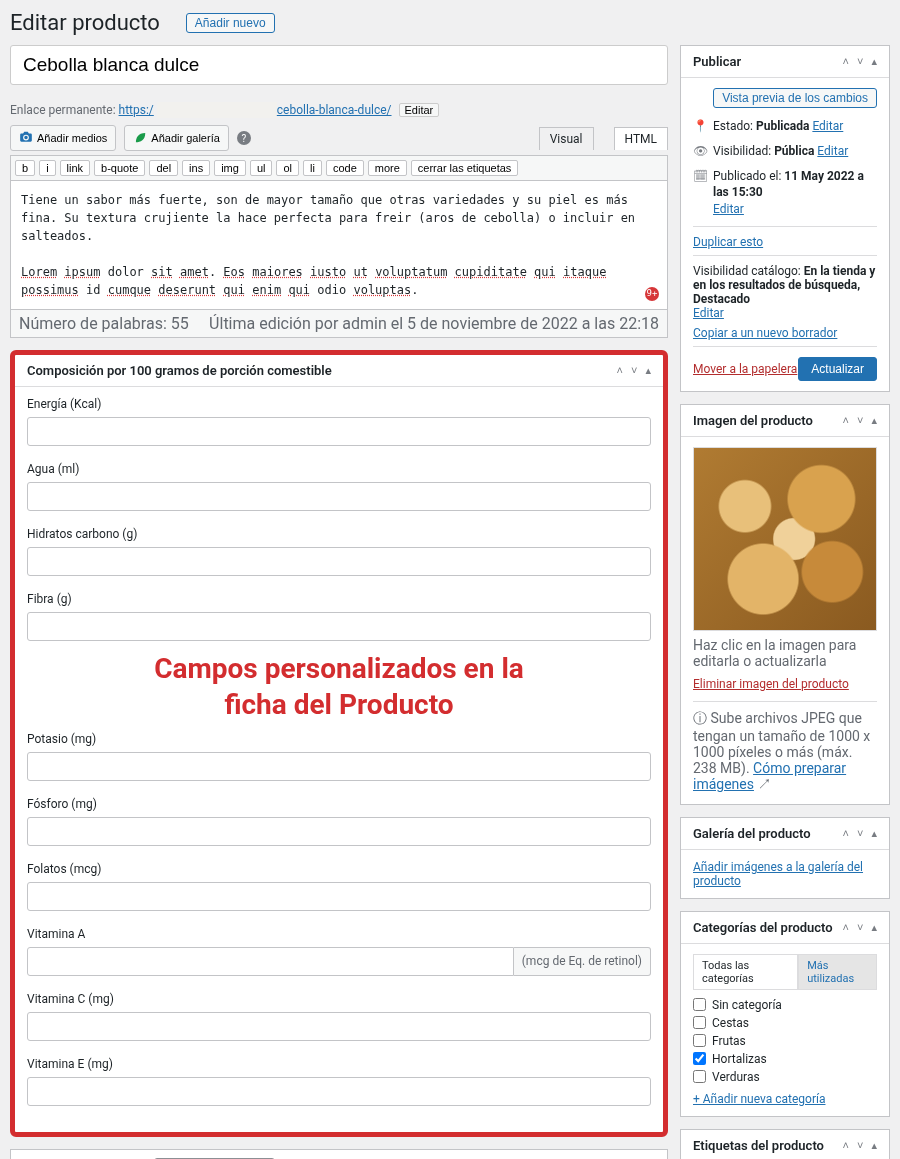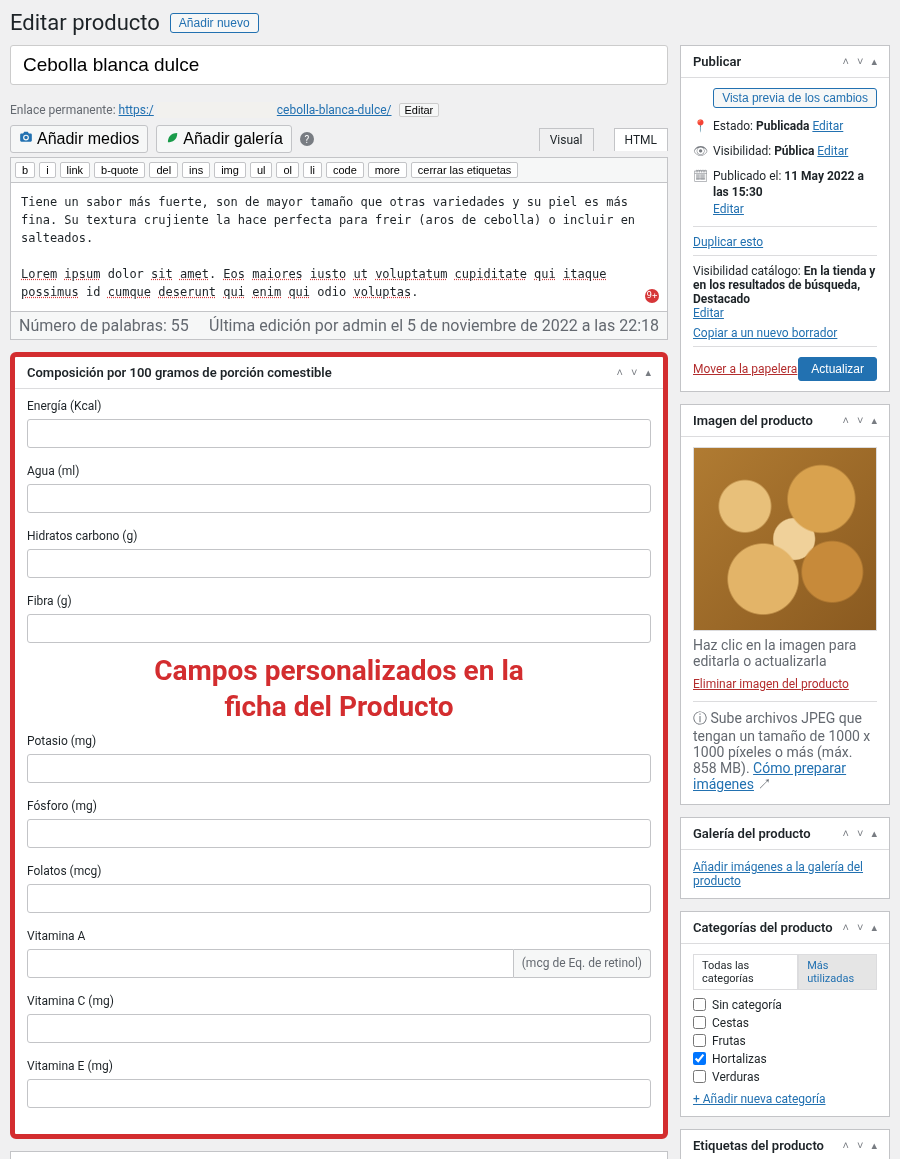--- a/index.html
+++ b/index.html
@@ -4,21 +4,21 @@
 <style>
   * { box-sizing: border-box; }
   body {
     margin: 0; padding: 10px; background: #f0f0f1;
     font-family: -apple-system, BlinkMacSystemFont, "Segoe UI", Roboto, sans-serif;
     font-size: 13px; color: #1d2327; width: 900px;
   }
   .layout { display: flex; gap: 12px; }
   .main { flex: 1 1 auto; min-width: 0; }
   .side { width: 210px; flex: 0 0 210px; }
-  h1.pagetitle { font-size: 22px; font-weight: 400; margin: 0 0 10px; display: flex; align-items: center; gap: 10px; }
+  h1.pagetitle { font-size: 22px; font-weight: 400; margin: 0 0 10px; display: flex; align-items: center; gap: 26px; }
   .btn-outline {
     border: 1px solid #2271b1; color: #2271b1; background: #f6f7f7;
     padding: 2px 8px; border-radius: 3px; font-size: 12px; cursor: pointer;
   }
   .btn-primary {
     background: #2271b1; color: #fff; border: 1px solid #2271b1;
     padding: 4px 12px; border-radius: 3px; font-size: 12px; cursor: pointer;
   }
   a.link { color: #2271b1; text-decoration: underline; cursor: pointer; }
   a.red { color: #b32d2e; text-decoration: underline; cursor: pointer; }
@@ -39,21 +39,21 @@
   .postbox-header {
     display: flex; align-items: center; justify-content: space-between;
     padding: 8px 12px; border-bottom: 1px solid #dcdcde;
   }
   .postbox-header h2 { margin: 0; font-size: 13px; font-weight: 600; }
   .postbox-header .controls { display: flex; gap: 8px; color: #787c82; }
   .postbox .inside { padding: 10px 12px; }
   .media-row { display: flex; align-items: center; gap: 8px; margin-bottom: 4px; }
   .media-btn {
     border: 1px solid #c3c4c7; background: #f6f7f7; padding: 4px 8px;
-    border-radius: 3px; font-size: 16px; cursor: pointer; display: inline-flex; align-items: center; gap: 4px;
+    border-radius: 3px; font-size: 11px; cursor: pointer; display: inline-flex; align-items: center; gap: 4px;
   }
   .icon { display: inline-block; }
   .ed-tabs { margin-left: auto; display: flex; gap: 20px; }
   .ed-tab { border: 1px solid #c3c4c7; border-bottom: none; padding: 4px 10px; font-size: 12px; background: #f0f0f1; cursor: pointer; }
   .ed-tab.active { background: #fff; }
   .quicktags {
     border: 1px solid #c3c4c7; border-bottom: none; padding: 4px; background: #f6f7f7;
     display: flex; flex-wrap: wrap; gap: 4px;
   }
   .qt { border: 1px solid #c3c4c7; background: #fff; padding: 1px 6px; font-size: 11px; border-radius: 2px; cursor: pointer; }
@@ -309,21 +309,21 @@
           <span class="chev">˅</span>
           <span class="chev">▴</span>
         </div>
       </div>
       <div class="inside">
         <div class="thumb"></div>
         <div class="small" style="margin-top:6px">Haz clic en la imagen para editarla o actualizarla</div>
         <div style="margin-top:8px"><a class="red">Eliminar imagen del producto</a></div>
         <div class="small" style="margin-top:10px; border-top:1px solid #dcdcde; padding-top:8px;">
           <span>ⓘ</span>
-          <span>Sube archivos JPEG que tengan un tamaño de 1000 x 1000 píxeles o más (máx. 858 MB).</span>
+          <span>Sube archivos JPEG que tengan un tamaño de 1000 x 1000 píxeles o más (máx. 238 MB).</span>
           <a class="link">Cómo preparar imágenes</a>
           <span>↗</span>
         </div>
       </div>
     </div>
 
     <div class="postbox">
       <div class="postbox-header">
         <h2>Galería del producto</h2>
         <div class="controls">

